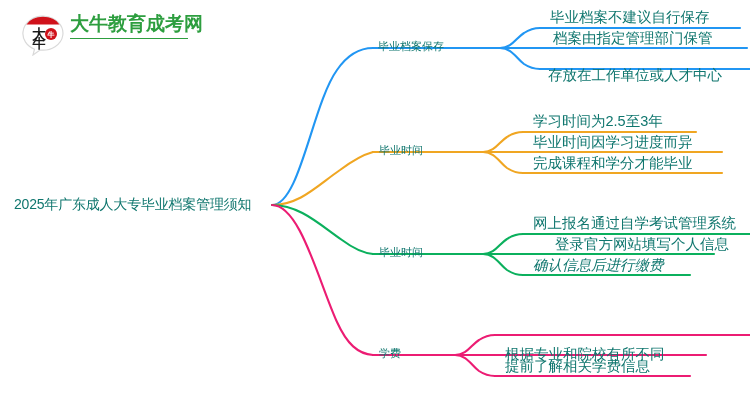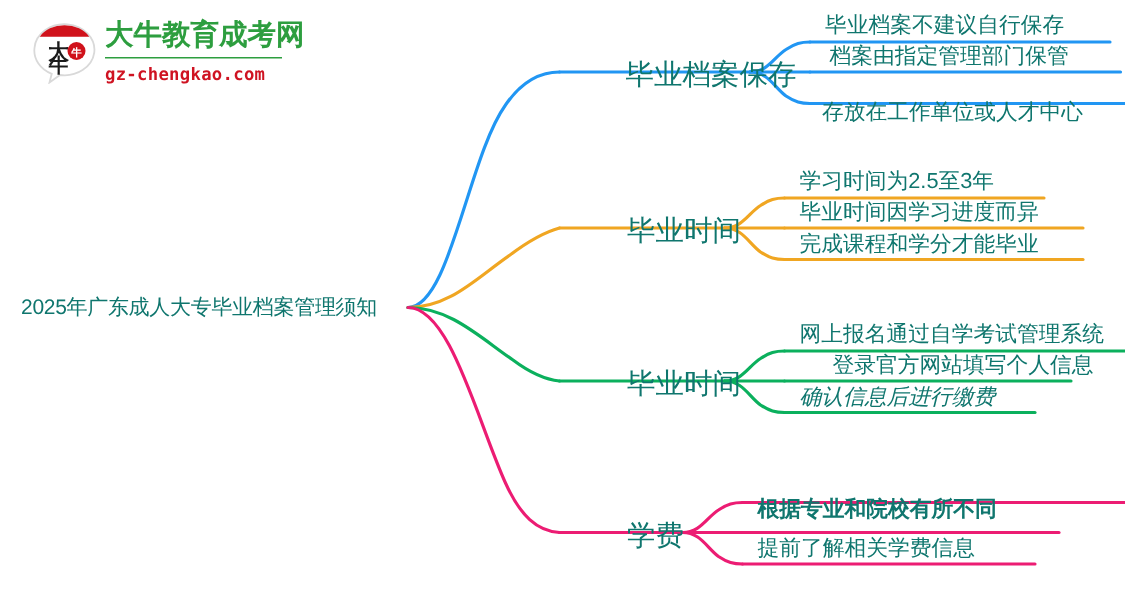--- a/index.html
+++ b/index.html
@@ -83,23 +83,22 @@
     white-space: nowrap;
     line-height: 1;
   }
   #root-title {
     font-size: 14px;
     left: 14px;
     top: 197px;
     letter-spacing: -0.2px;
   }
   .branch-label {
-    font-size: 19px;
+    font-size: 11px;
     letter-spacing: 0px;
-    margin-left: 39px;
   }
   .leaf-label {
     font-size: 14.5px;
     letter-spacing: 0px;
   }
 </style>
 </head>
 <body>
 
 <div id="canvas">
@@ -111,21 +110,20 @@
         <path d="M6.5 12.5 A18.5 14 0 0 1 39.5 12.5 Z" fill="#d0121b"></path>
         <text x="19" y="27" font-family="'Liberation Sans',sans-serif" font-size="14" font-weight="bold" fill="#1a1a1a" text-anchor="middle">大</text>
         <text x="19" y="36" font-family="'Liberation Sans',sans-serif" font-size="13" font-weight="bold" fill="#1a1a1a" text-anchor="middle">牛</text>
         <circle cx="31" cy="22" r="6" fill="#d0121b"></circle>
         <text x="31" y="25" font-family="'Liberation Sans',sans-serif" font-size="7" font-weight="bold" fill="#ffffff" text-anchor="middle">牛</text>
       </svg>
     </div>
     <div id="logo-text-wrap">
       <div class="logo-cn">大牛教育成考网</div>
       <div class="logo-rule"></div>
-      <div class="logo-en" style="position:absolute;left:0;top:28px;">gz-chengkao.com</div>
     </div>
   </div>
 
   <svg id="wires" viewBox="0 0 750 410" xmlns="http://www.w3.org/2000/svg" fill="none" stroke-linecap="round">
 
     <g stroke="#2196f3" stroke-width="2.1">
       <path d="M272,205 C300,205 312,105 337,70 C348,54 360,48 373,48"></path>
       <path d="M373,48 L500,48"></path>
 
       <path d="M500,48 C512,48 516,38 524,33 C530,29 534,28 540,28"></path>
@@ -182,16 +180,16 @@
   <div class="node leaf-label" style="left:533px; top:114px;">学习时间为2.5至3年</div>
   <div class="node leaf-label" style="left:533px; top:135px;">毕业时间因学习进度而异</div>
   <div class="node leaf-label" style="left:533px; top:156px;">完成课程和学分才能毕业</div>
 
   <div class="node branch-label" style="left:379px; top:247px;">毕业时间</div>
   <div class="node leaf-label" style="left:533px; top:216px;">网上报名通过自学考试管理系统</div>
   <div class="node leaf-label" style="left:555px; top:237px;">登录官方网站填写个人信息</div>
   <div class="node leaf-label" style="left:533px; top:258px;font-style:italic;">确认信息后进行缴费</div>
 
   <div class="node branch-label" style="left:379px; top:348px;">学费</div>
-  <div class="node leaf-label" style="left:505px; top:333px;font-weight:bold;">根据专业和院校有所不同</div>
+  <div class="node leaf-label" style="left:505px; top:347px;">根据专业和院校有所不同</div>
   <div class="node leaf-label" style="left:505px; top:359px;">提前了解相关学费信息</div>
 
 </div>
 
 </body></html>

